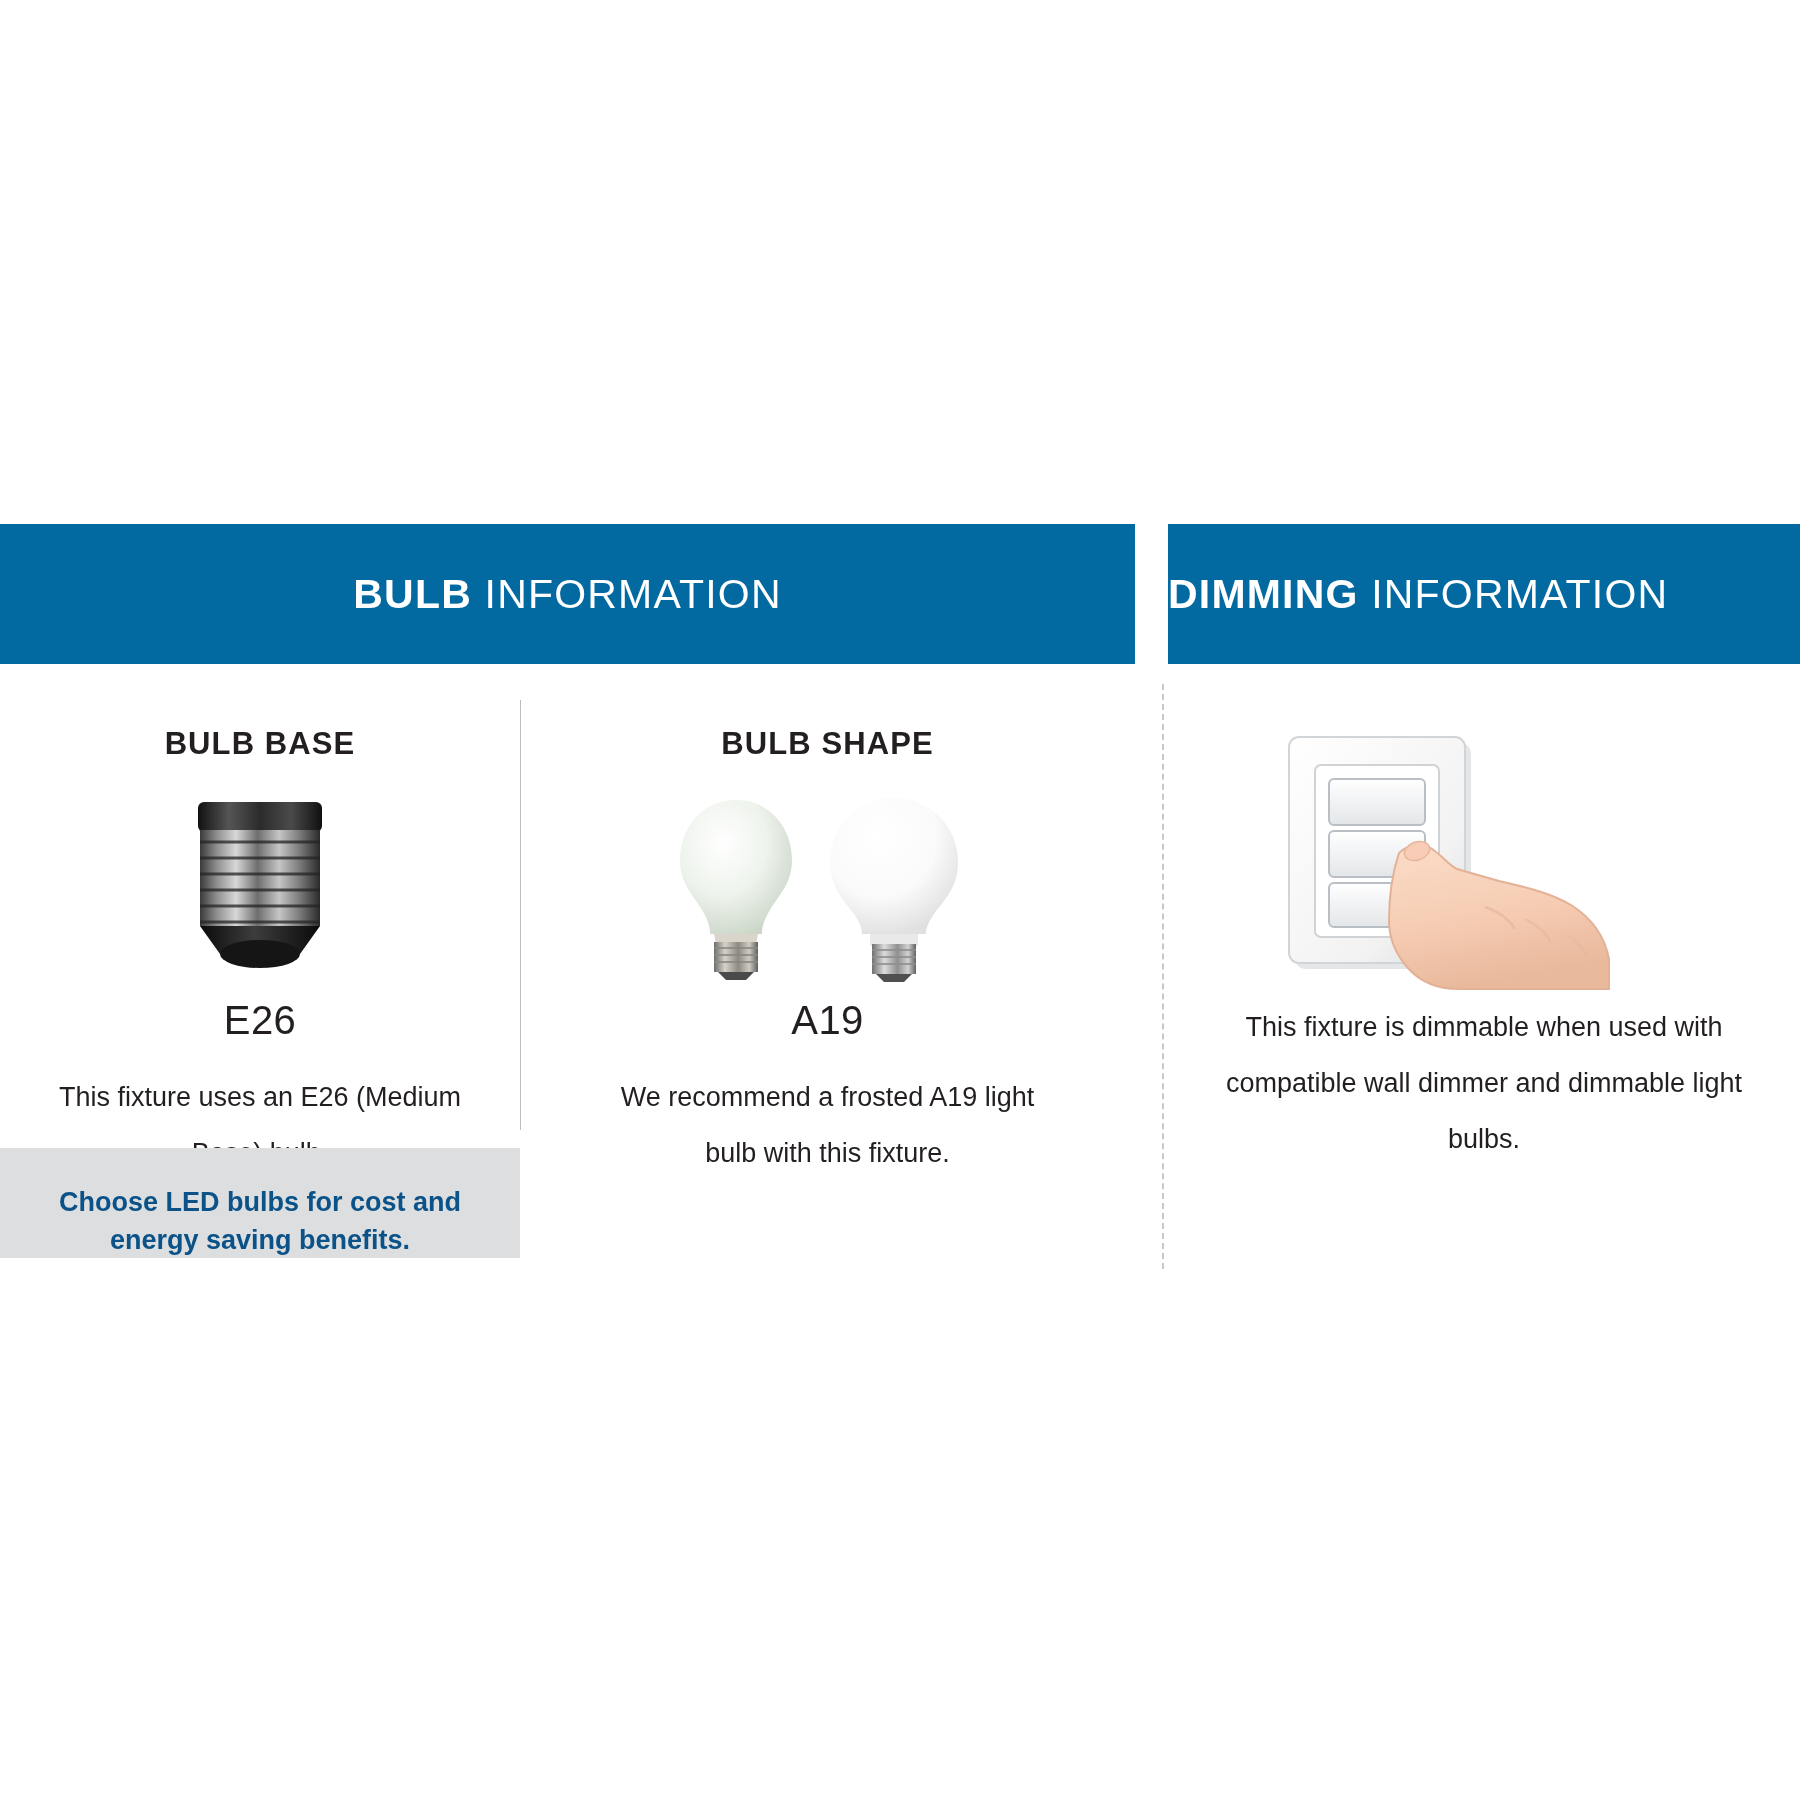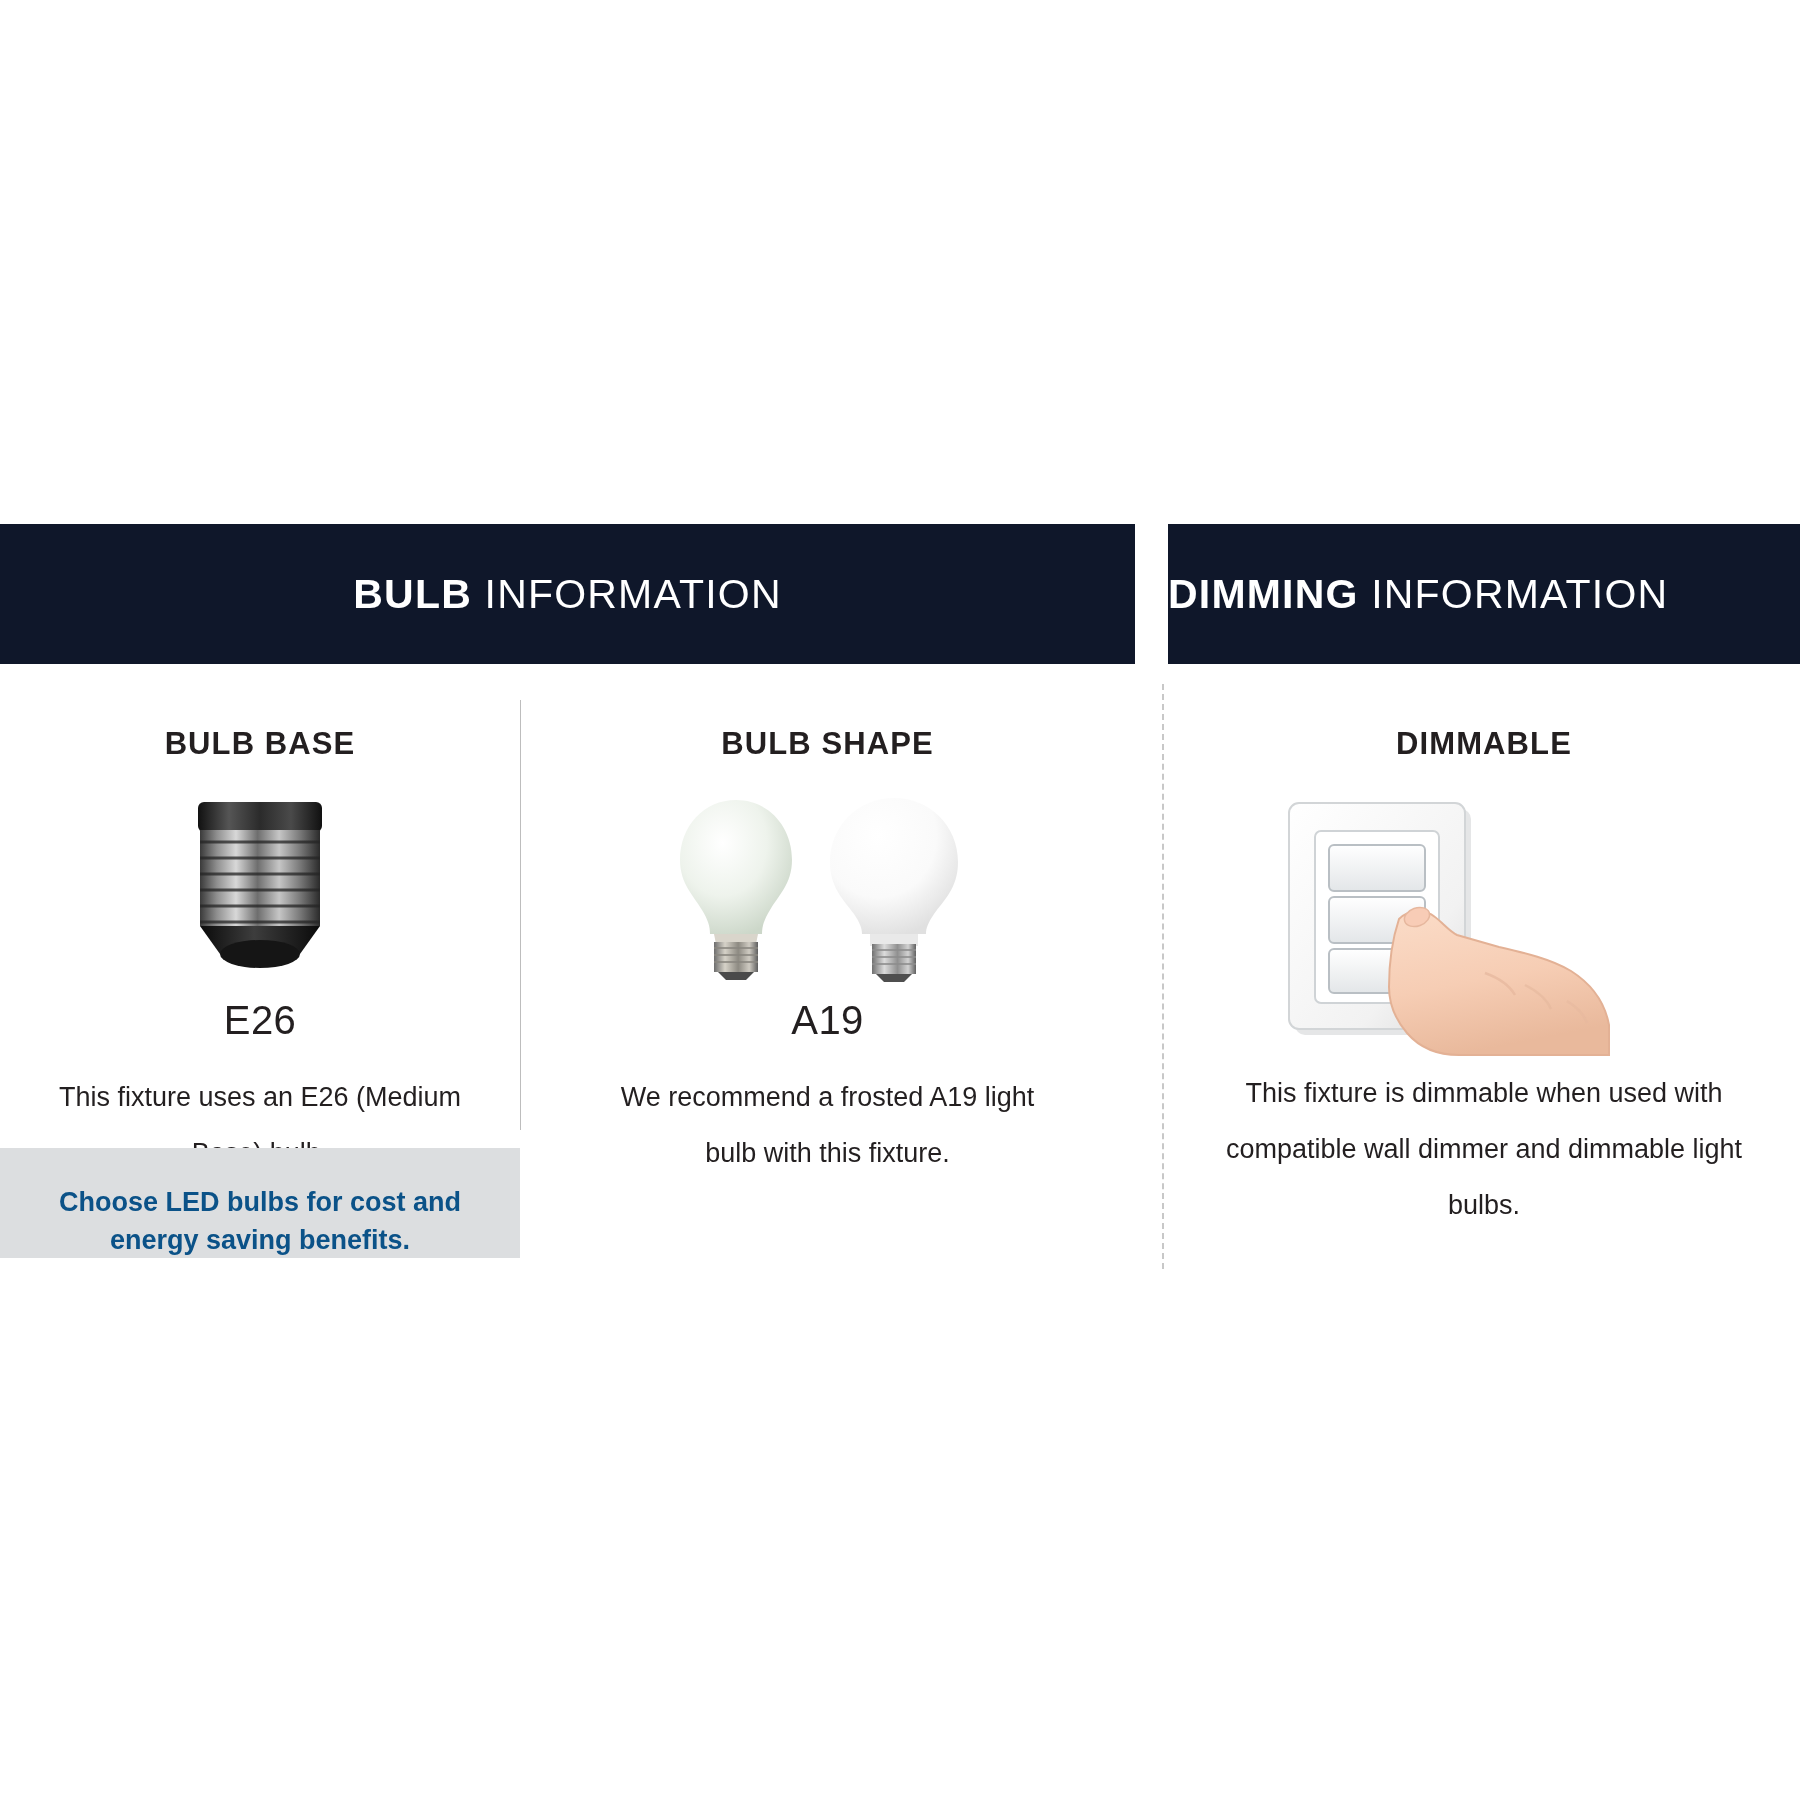--- a/index.html
+++ b/index.html
@@ -32,21 +32,21 @@
   .panel-left {
     left: 0px;
     width: 1135px;
   }
   .panel-right {
     left: 1168px;
     width: 632px;
   }
 
   .panel-header {
-    background: #0f172a;
+    background: #0369a1;
     height: 140px;
     display: flex;
     align-items: center;
     justify-content: center;
     box-sizing: border-box;
   }
   .panel-header .title {
     color: #ffffff;
     font-size: 41px;
     letter-spacing: 1.2px;
@@ -307,21 +307,20 @@
 
   <div class="panel panel-right">
 
     <div class="panel-header">
       <div class="title">
         <b>DIMMING</b><span> INFORMATION</span>
       </div>
     </div>
 
     <div class="right-body">
-      <div class="sub-title">DIMMABLE</div>
 
       <div class="dimmer-art">
         <svg width="470" height="270" viewBox="0 0 470 270" aria-hidden="true">
           <defs>
             <linearGradient id="plateGrad" x1="0" y1="0" x2="1" y2="1">
               <stop offset="0%" stop-color="#ffffff"></stop>
               <stop offset="70%" stop-color="#f2f2f2"></stop>
               <stop offset="100%" stop-color="#dcdcdc"></stop>
             </linearGradient>
             <linearGradient id="rockerGrad" x1="0" y1="0" x2="0" y2="1">

